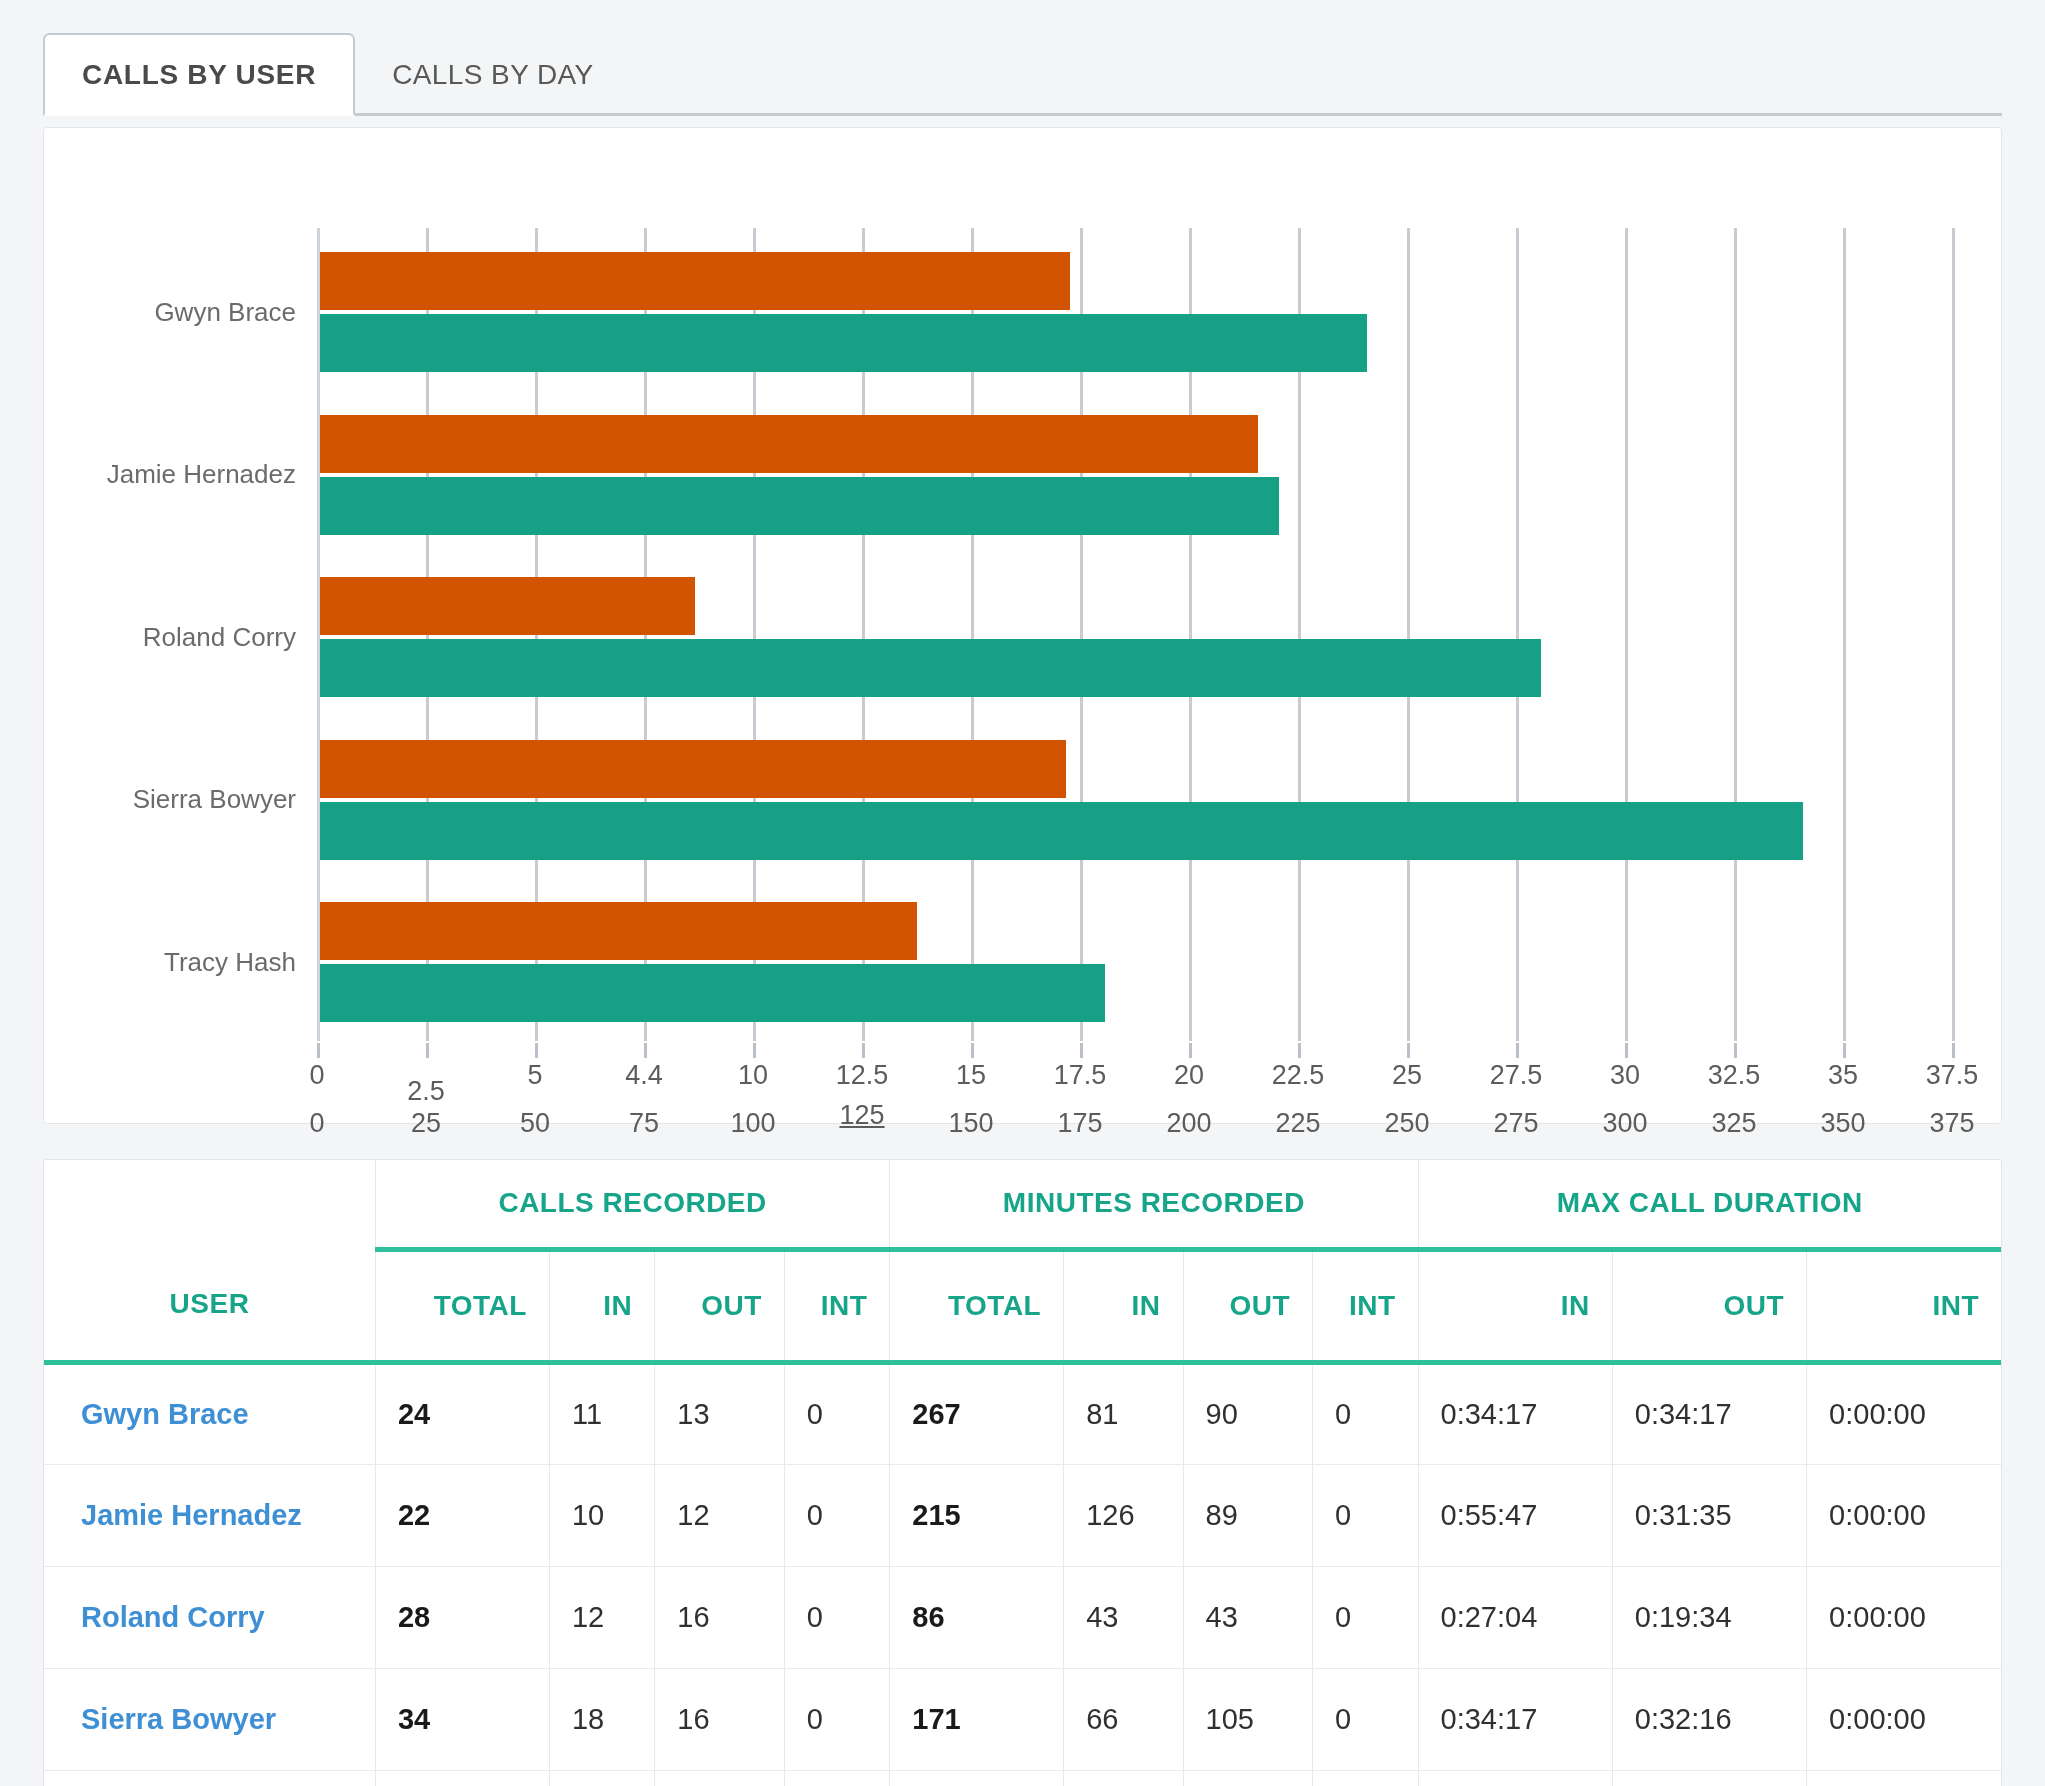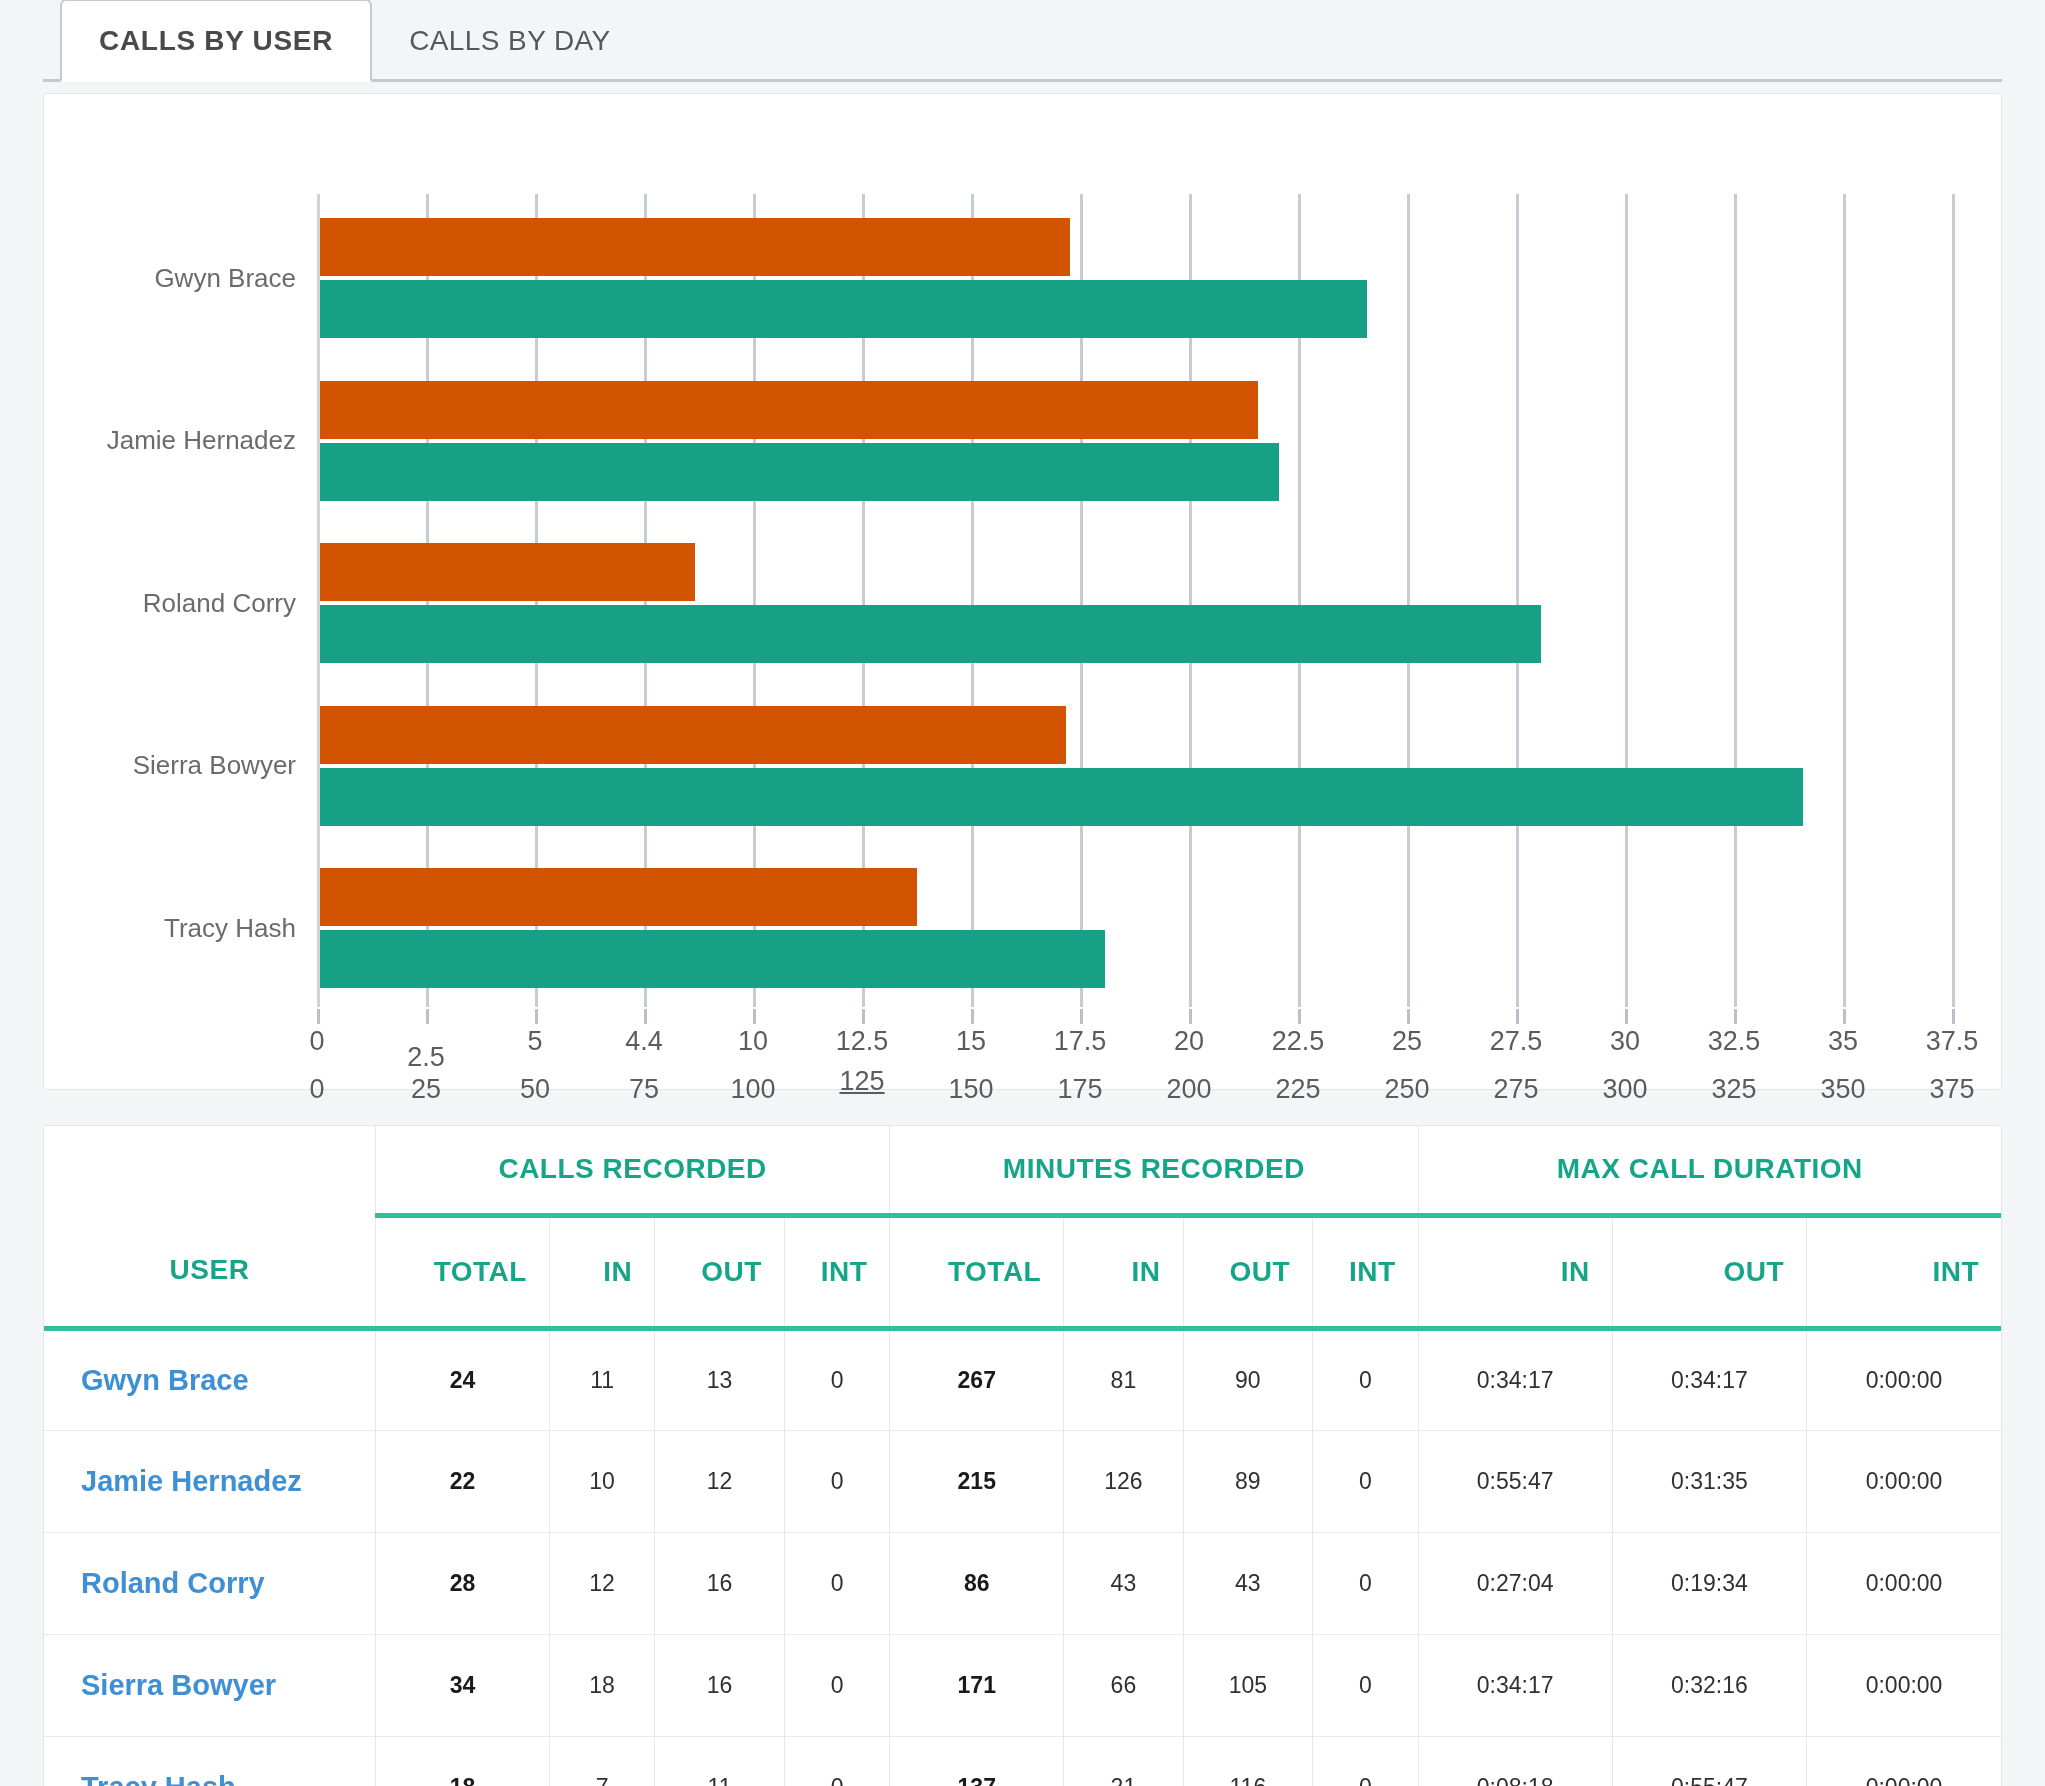--- a/index.html
+++ b/index.html
@@ -7,22 +7,22 @@
     margin: 0; padding: 0;
     width: 2045px; height: 1786px;
     background: #f4f5f7;
     font-family: "Liberation Sans", sans-serif;
     overflow: hidden;
   }
 
   
   .tabbar {
     position: relative;
-    height: 82px;
-    padding-left: 60px;
+    height: 116px;
+    padding-left: 43px;
     display: flex;
     align-items: flex-end;
   }
   .tabbar::after {
     content: "";
     position: absolute;
     left: 43px; right: 43px; bottom: 0;
     height: 2.8px;
     background: #c4cad0;
   }
@@ -187,22 +187,22 @@
     font-size: 28px;
     font-weight: bold;
     letter-spacing: 0.5px;
     color: #17a589;
     vertical-align: middle;
     border-bottom: 5.6px solid #2fbf9b;
   }
   th.col.user { text-align: center; }
   td {
     height: 102px;
-    text-align: center;
-    font-size: 23px;
+    text-align: left;
+    font-size: 29px;
     color: #303030;
     vertical-align: middle;
     border-bottom: 1.9px solid #e8eaec;
   }
   td.user {
     text-align: left;
     color: #3e8fd4;
     font-weight: bold;
     font-size: 29px;
     cursor: pointer;

